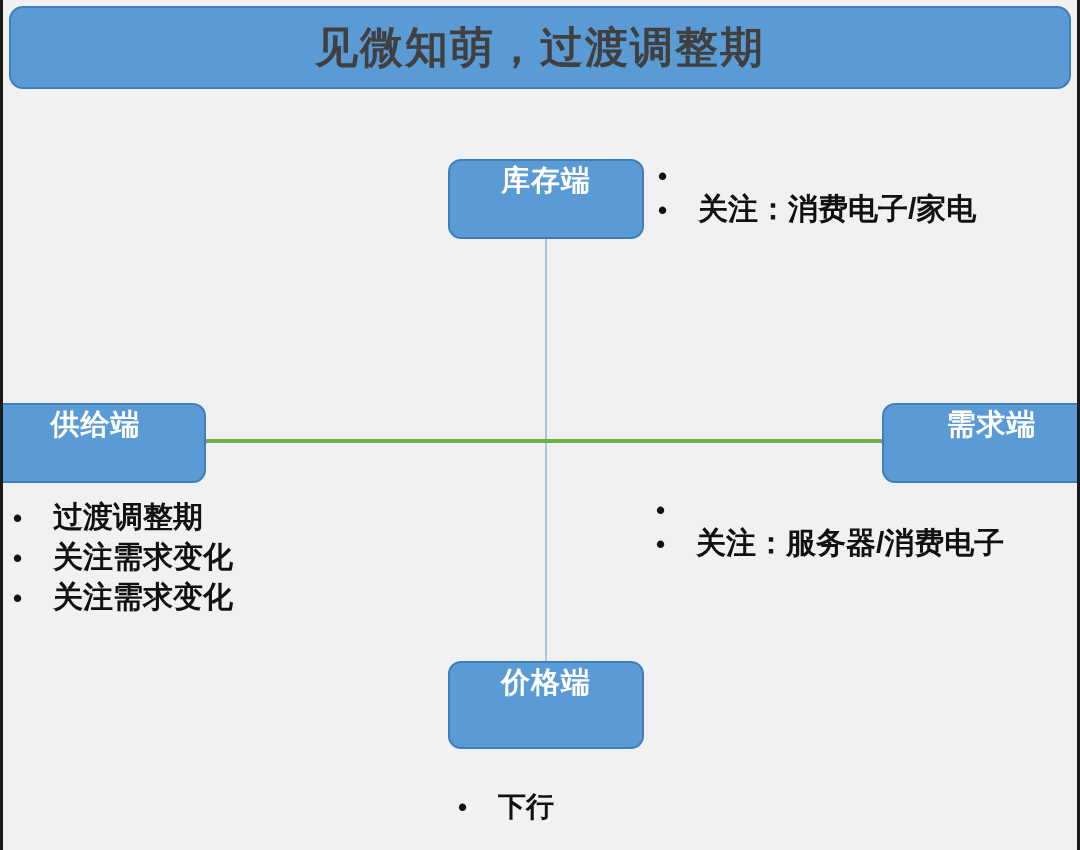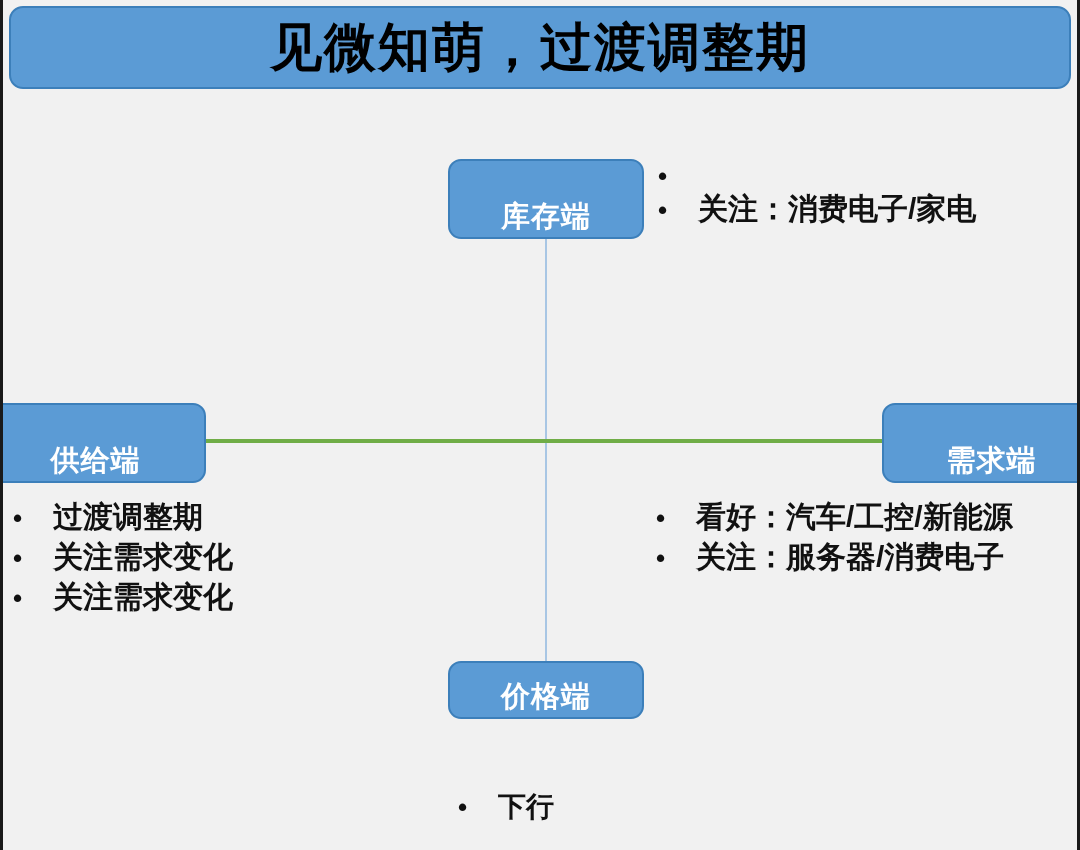--- a/index.html
+++ b/index.html
@@ -28,51 +28,51 @@
     height: 83px;
     background: #5b9bd5;
     border: 2px solid #3c7fba;
     border-radius: 14px;
     box-sizing: border-box;
     display: flex;
     align-items: center;
     justify-content: center;
   }
   .title-text {
-    color: #000000;
-    font-size: 52px;
+    color: #404040;
+    font-size: 43px;
     font-weight: bold;
     letter-spacing: 2px;
     white-space: nowrap;
   }
 
   
   .node {
     position: absolute;
     background: #5b9bd5;
     border: 2px solid #3c7fba;
     border-radius: 13px;
     box-sizing: border-box;
     display: flex;
-    align-items: flex-end;
+    align-items: flex-start;
     justify-content: center;
     z-index: 3;
   }
   .node-label {
     color: #ffffff;
     font-size: 29px;
     font-weight: bold;
     white-space: nowrap;
     letter-spacing: 1px;
   }
 
   #node-inventory { left: 445px; top: 159px; width: 196px; height: 80px; }
   #node-supply    { left: -18px; top: 403px; width: 221px; height: 80px; }
   #node-demand    { left: 879px; top: 403px; width: 219px; height: 80px; }
-  #node-price     { left: 445px; top: 661px; width: 196px; height: 58px; }
+  #node-price     { left: 445px; top: 661px; width: 196px; height: 88px; }
 
   
   .connector-v {
     position: absolute;
     left: 542px;
     top: 239px;
     width: 2px;
     height: 422px;
     background: #a8c6e4;
     z-index: 1;
@@ -161,21 +161,20 @@
       <span>关注需求变化</span>
     </li>
   </ul>
 
   <div class="node" id="node-demand">
     <span class="node-label">需求端</span>
   </div>
   <ul class="bullets" id="bullets-demand">
     <li>
       <span class="dot">•</span>
-      <span>看好：汽车/工控/新能源</span>
     </li>
     <li>
       <span class="dot">•</span>
       <span>关注：服务器/消费电子</span>
     </li>
   </ul>
 
   <div class="node" id="node-price">
     <span class="node-label">价格端</span>
   </div>

